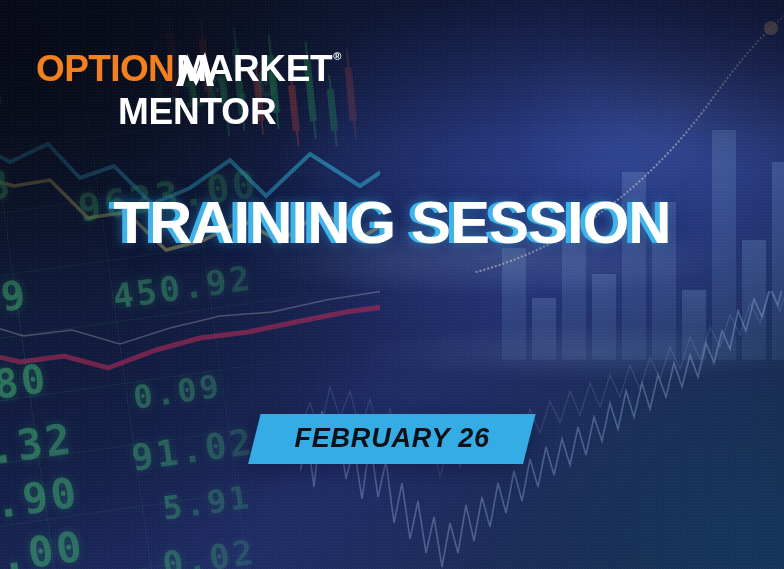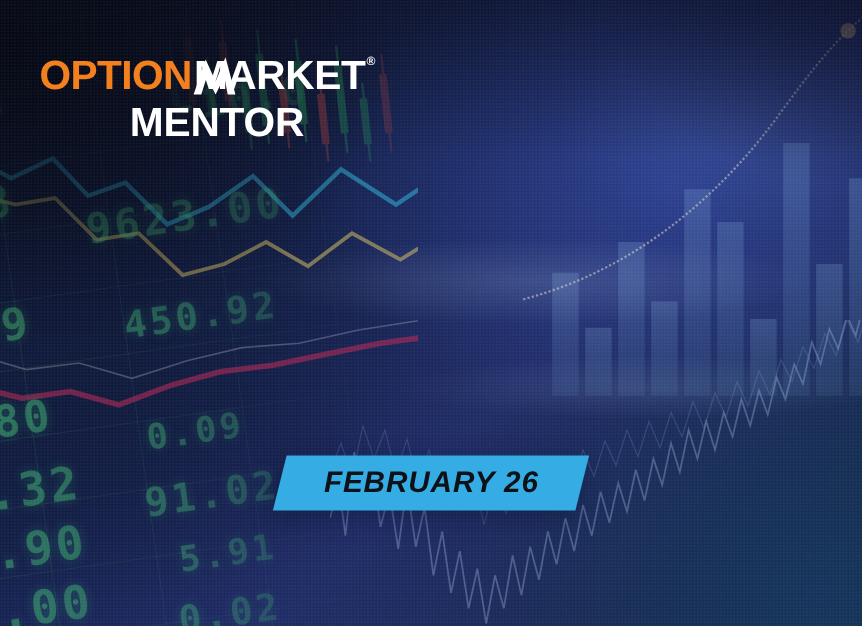--- a/index.html
+++ b/index.html
@@ -335,19 +335,20 @@
           <polygon points="2,38 13,6 22,26 31,4 40,38 33,38 30,22 22,38 14,22 9,38" fill="#ffffff"></polygon>
           <polygon points="0,40 62,-2 62,4 2,42" fill="#1b2450" opacity="0"></polygon>
         </svg>
         <span class="logo-reg">®</span>
       </span>
     </div>
     <div class="logo-row2">MENTOR</div>
   </div>
 
   <div class="headline">
+    <span class="headline-l2">TRAINING SESSION</span>
   </div>
 
   <div class="date-tag">
     <span class="date-tag-text">FEBRUARY 26</span>
   </div>
 
 </div>
 
 </body></html>

